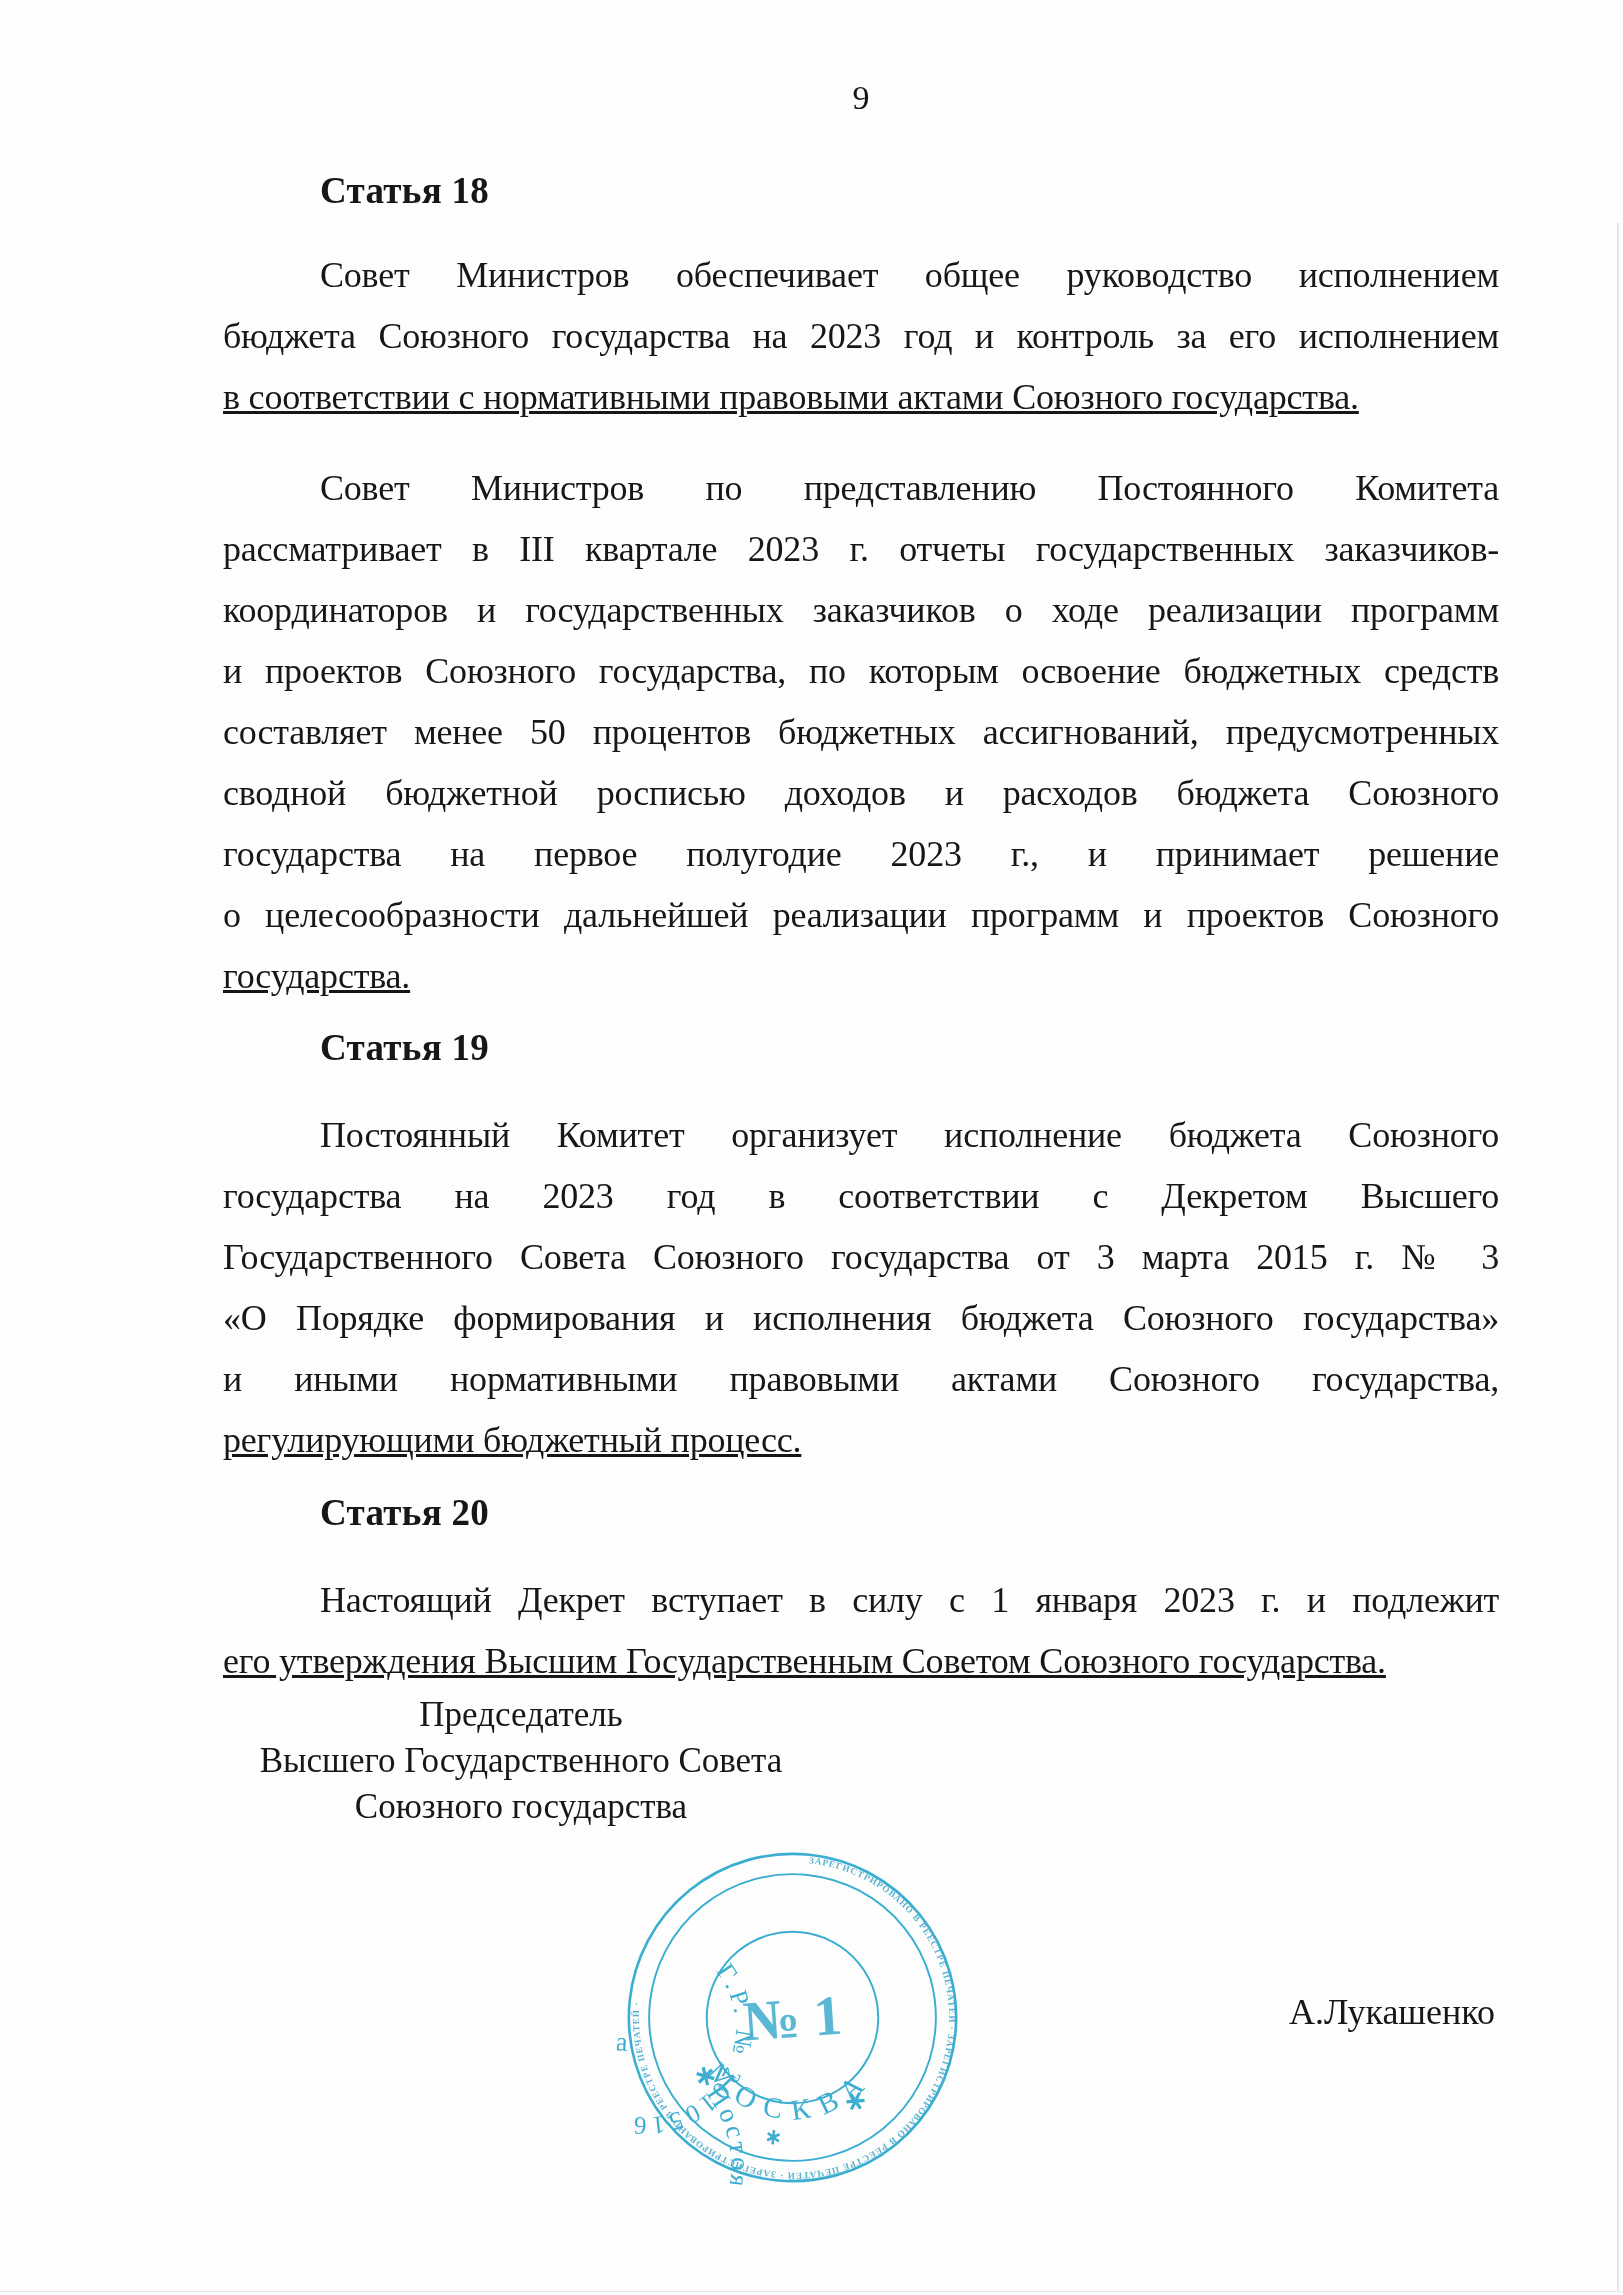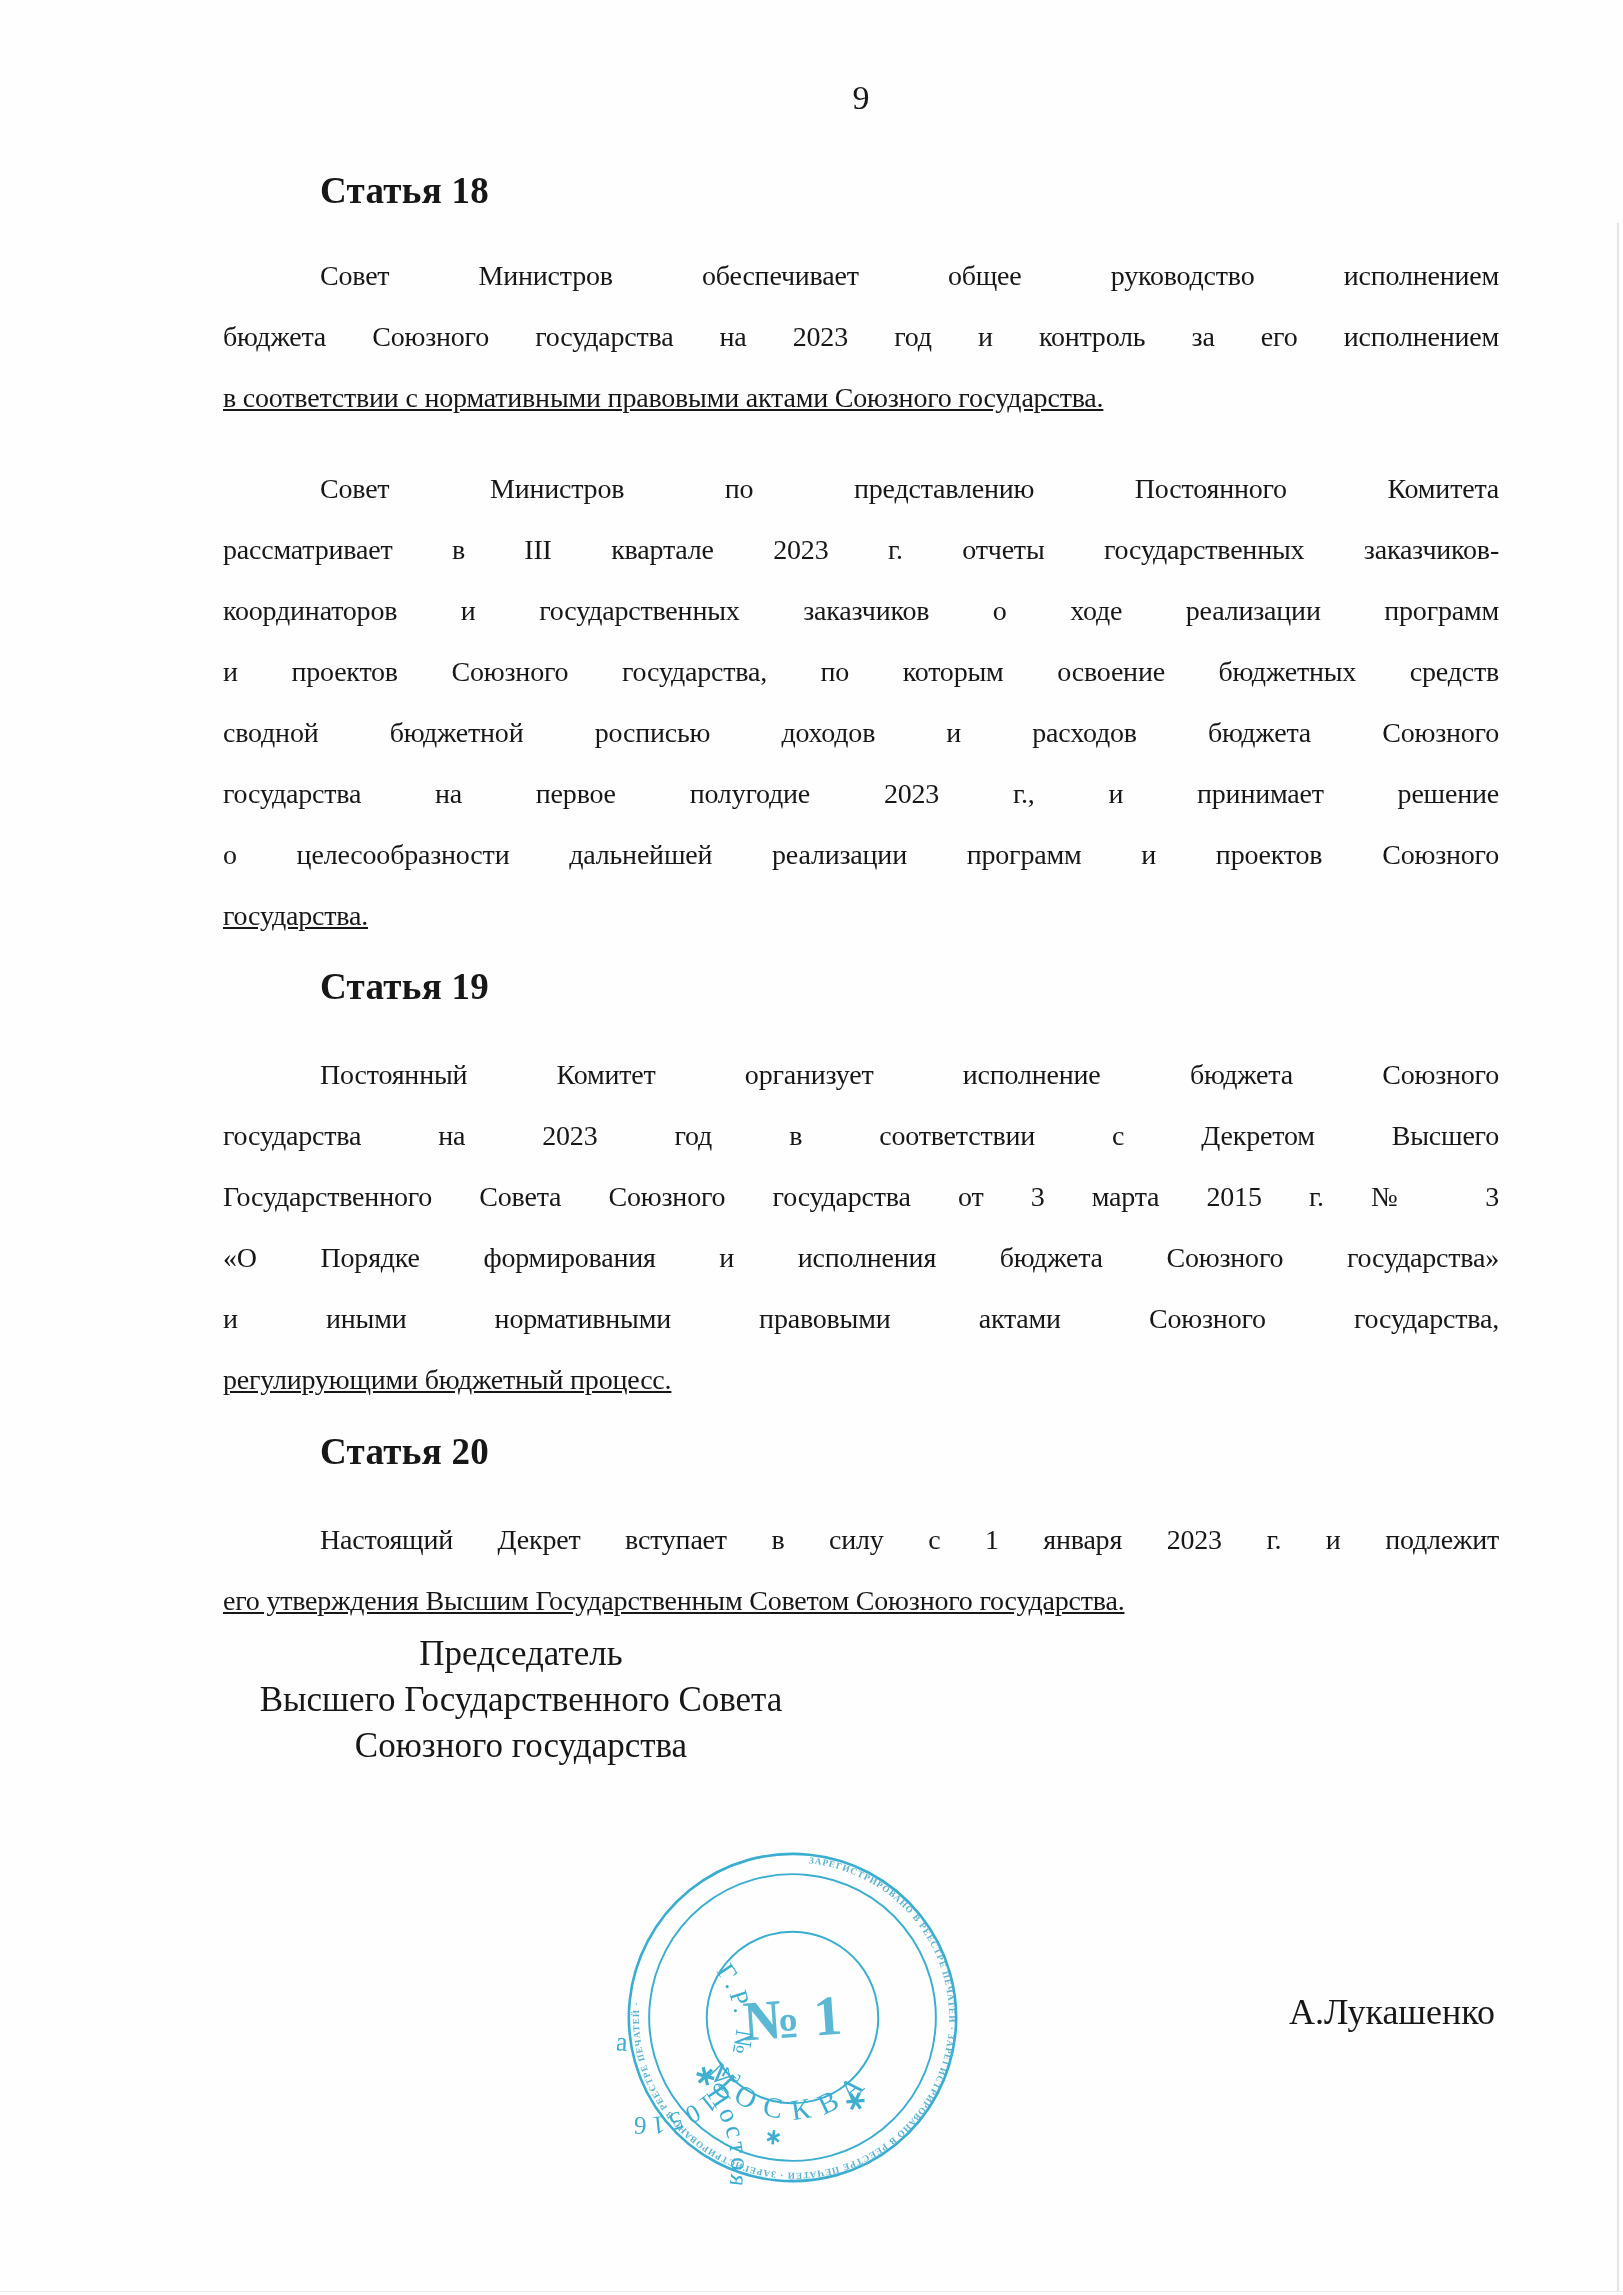--- a/index.html
+++ b/index.html
@@ -20,21 +20,21 @@
     text-align:center;
   }
   .article {
     margin:0; margin-top:42px;
     padding-left:97px;
     font-size:37px; font-weight:bold;
     line-height:61px;
     letter-spacing:0.3px;
   }
   .article.tight { margin-top:10.5px; }
-  .para { margin-top:27px; font-size:28px; line-height:61px; letter-spacing:-0.2px; }
+  .para { margin-top:27px; font-size:36px; line-height:61px; letter-spacing:-0.2px; }
   .para.first-para { margin-top:23.6px; }
   .para.after-para { margin-top:30px; }
   .line {
     text-align:justify;
     text-align-last:justify;
     -moz-text-align-last:justify;
     white-space:normal;
   }
   .line.first { text-indent:97px; }
   .line.last  { text-align-last:left;text-decoration:underline; -moz-text-align-last:left; }
@@ -82,20 +82,21 @@
       <div class="line first">Совет Министров обеспечивает общее руководство исполнением</div>
       <div class="line">бюджета Союзного государства на 2023 год и контроль за его исполнением</div>
       <div class="line last">в соответствии с нормативными правовыми актами Союзного государства.</div>
     </div>
 
     <div class="para after-para">
       <div class="line first">Совет Министров по представлению Постоянного Комитета</div>
       <div class="line">рассматривает в III квартале 2023 г. отчеты государственных заказчиков-</div>
       <div class="line">координаторов и государственных заказчиков о ходе реализации программ</div>
       <div class="line">и проектов Союзного государства, по которым освоение бюджетных средств</div>
+      <div class="line">составляет менее 50 процентов бюджетных ассигнований, предусмотренных</div>
       <div class="line">сводной бюджетной росписью доходов и расходов бюджета Союзного</div>
       <div class="line">государства на первое полугодие 2023 г., и принимает решение</div>
       <div class="line">о целесообразности дальнейшей реализации программ и проектов Союзного</div>
       <div class="line last">государства.</div>
     </div>
 
     <h2 class="article tight">Статья 19</h2>
 
     <div class="para">
       <div class="line first">Постоянный Комитет организует исполнение бюджета Союзного</div>

